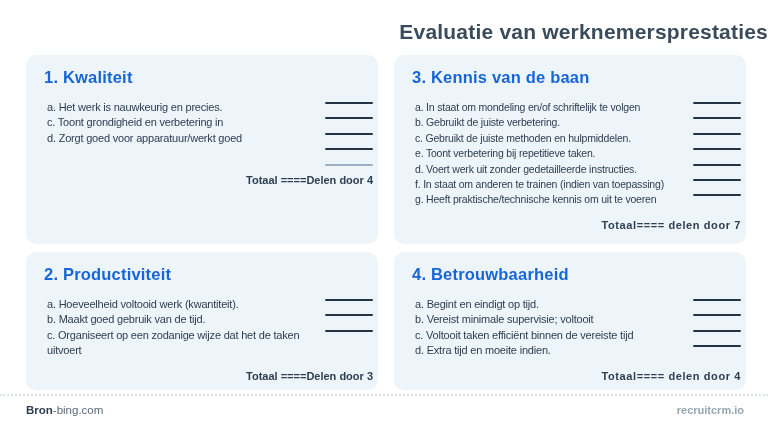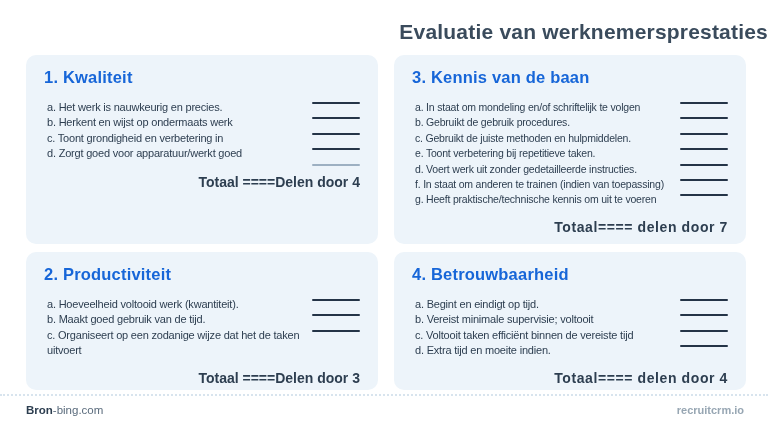--- a/index.html
+++ b/index.html
@@ -21,21 +21,21 @@
   .grid {
     display: grid;
     grid-template-columns: 1fr 1fr;
     grid-template-rows: 189px 138px;
     gap: 8px 16px;
     padding: 0 22px 0 26px;
   }
   .card {
     background: var(--card-bg, #edf4fa);
     border-radius: 10px;
-    padding: 13px 18px 0 18px;
+    padding: 13px 5px 0 18px;
     overflow: hidden;
   }
   .card-heading {
     margin: 0 0 10px 0;
     font-size: 16.5px;
     font-weight: 700;
     color: var(--heading-blue, #1766d8);
     letter-spacing: 0.2px;
   }
   .card-body { display: flex; align-items: flex-start; }
@@ -60,21 +60,21 @@
   }
   .line {
     height: 2px;
     background: var(--line-dark, #243447);
     border-radius: 1px;
   }
   .card:first-child .line:last-child { background: #9db0c2; }
   .totaal {
     margin-top: 8px;
     text-align: right;
-    font-size: 14px;
+    font-size: 11px;
     font-weight: 700;
     color: var(--text-dark, #2d3e50);
   }
   .card:nth-child(even) .totaal { letter-spacing: 0.6px; }
   .footer-divider {
     margin-top: 4px;
     border-top: 2px dotted #d8e4ee;
     height: 0;
   }
   .footer {
@@ -92,41 +92,40 @@
 
 <div class="page">
   <h1 class="title">Evaluatie van werknemersprestaties</h1>
 
   <div class="grid">
   <section class="card">
     <h2 class="card-heading">1. Kwaliteit</h2>
     <div class="card-body">
       <ul class="items">
             <li>a. Het werk is nauwkeurig en precies.</li>
-            <li>b. Herkent en wijst op ondermaats werk</li>
             <li>c. Toont grondigheid en verbetering in</li>
             <li>d. Zorgt goed voor apparatuur/werkt goed</li>
           </ul>
       <div class="lines">
             <div class="line"></div>
             <div class="line"></div>
             <div class="line"></div>
             <div class="line"></div>
             <div class="line"></div>
           </div>
     </div>
     <div class="totaal">Totaal ====Delen door 4</div>
   </section>
 
   <section class="card">
     <h2 class="card-heading">3. Kennis van de baan</h2>
     <div class="card-body">
       <ul class="items">
             <li>a. In staat om mondeling en/of schriftelijk te volgen</li>
-            <li>b. Gebruikt de gebruik procedures.</li>
+            <li>b. Gebruikt de juiste verbetering.</li>
             <li>c. Gebruikt de juiste methoden en hulpmiddelen.</li>
             <li>e. Toont verbetering bij repetitieve taken.</li>
             <li>d. Voert werk uit zonder gedetailleerde instructies.</li>
             <li>f. In staat om anderen te trainen (indien van toepassing)</li>
             <li>g. Heeft praktische/technische kennis om uit te voeren</li>
           </ul>
       <div class="lines">
             <div class="line"></div>
             <div class="line"></div>
             <div class="line"></div>

